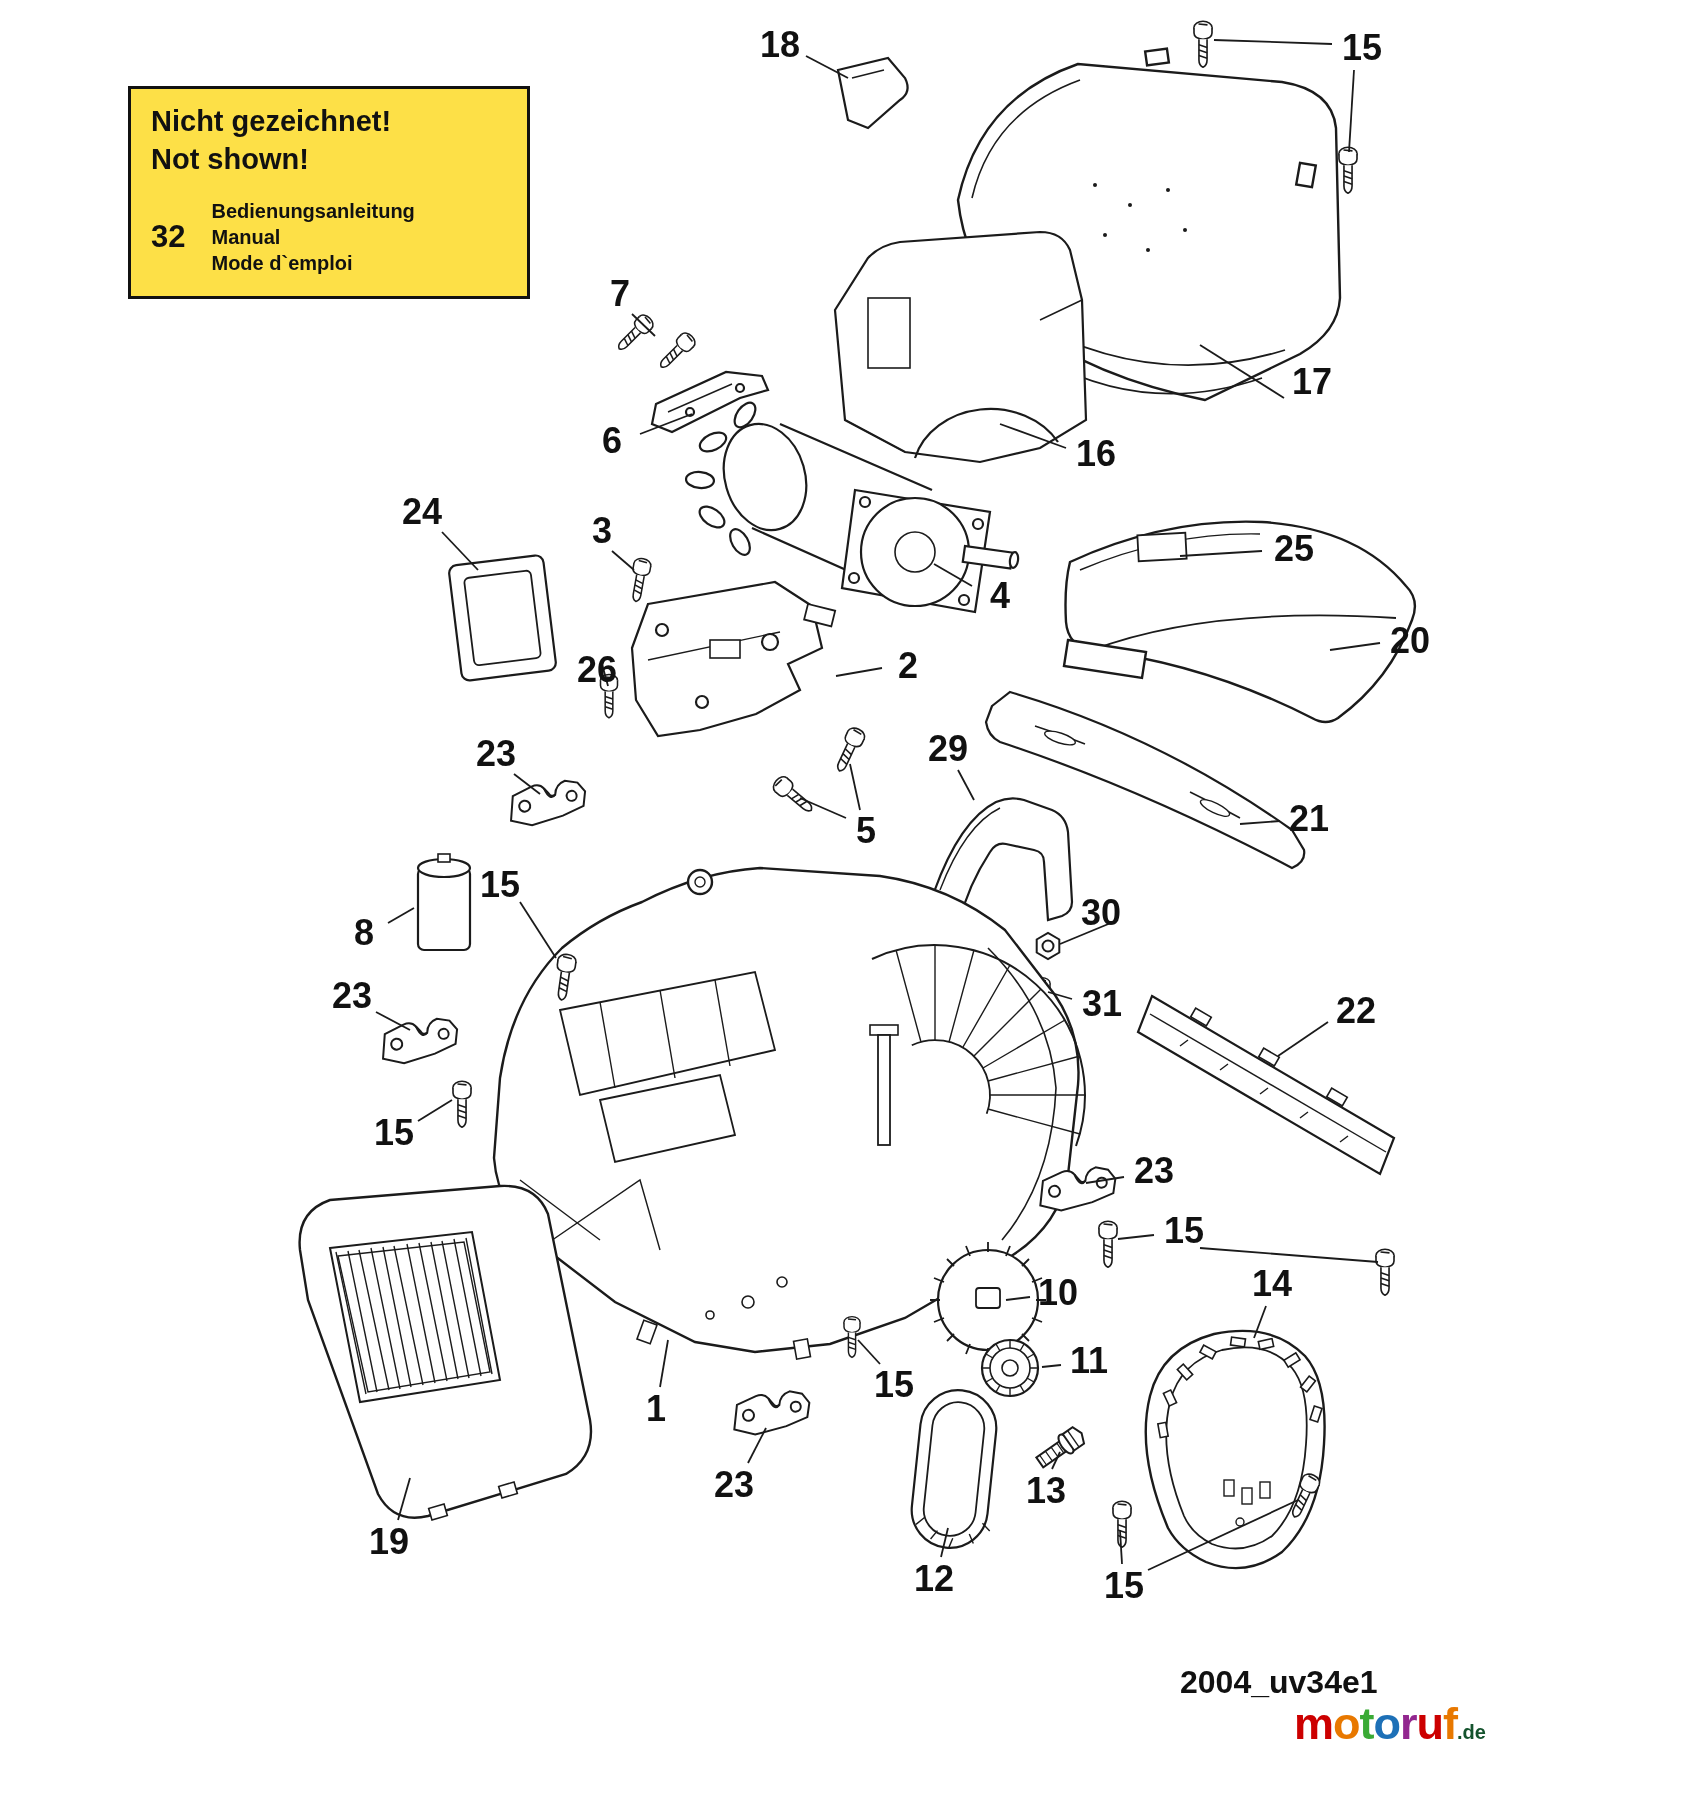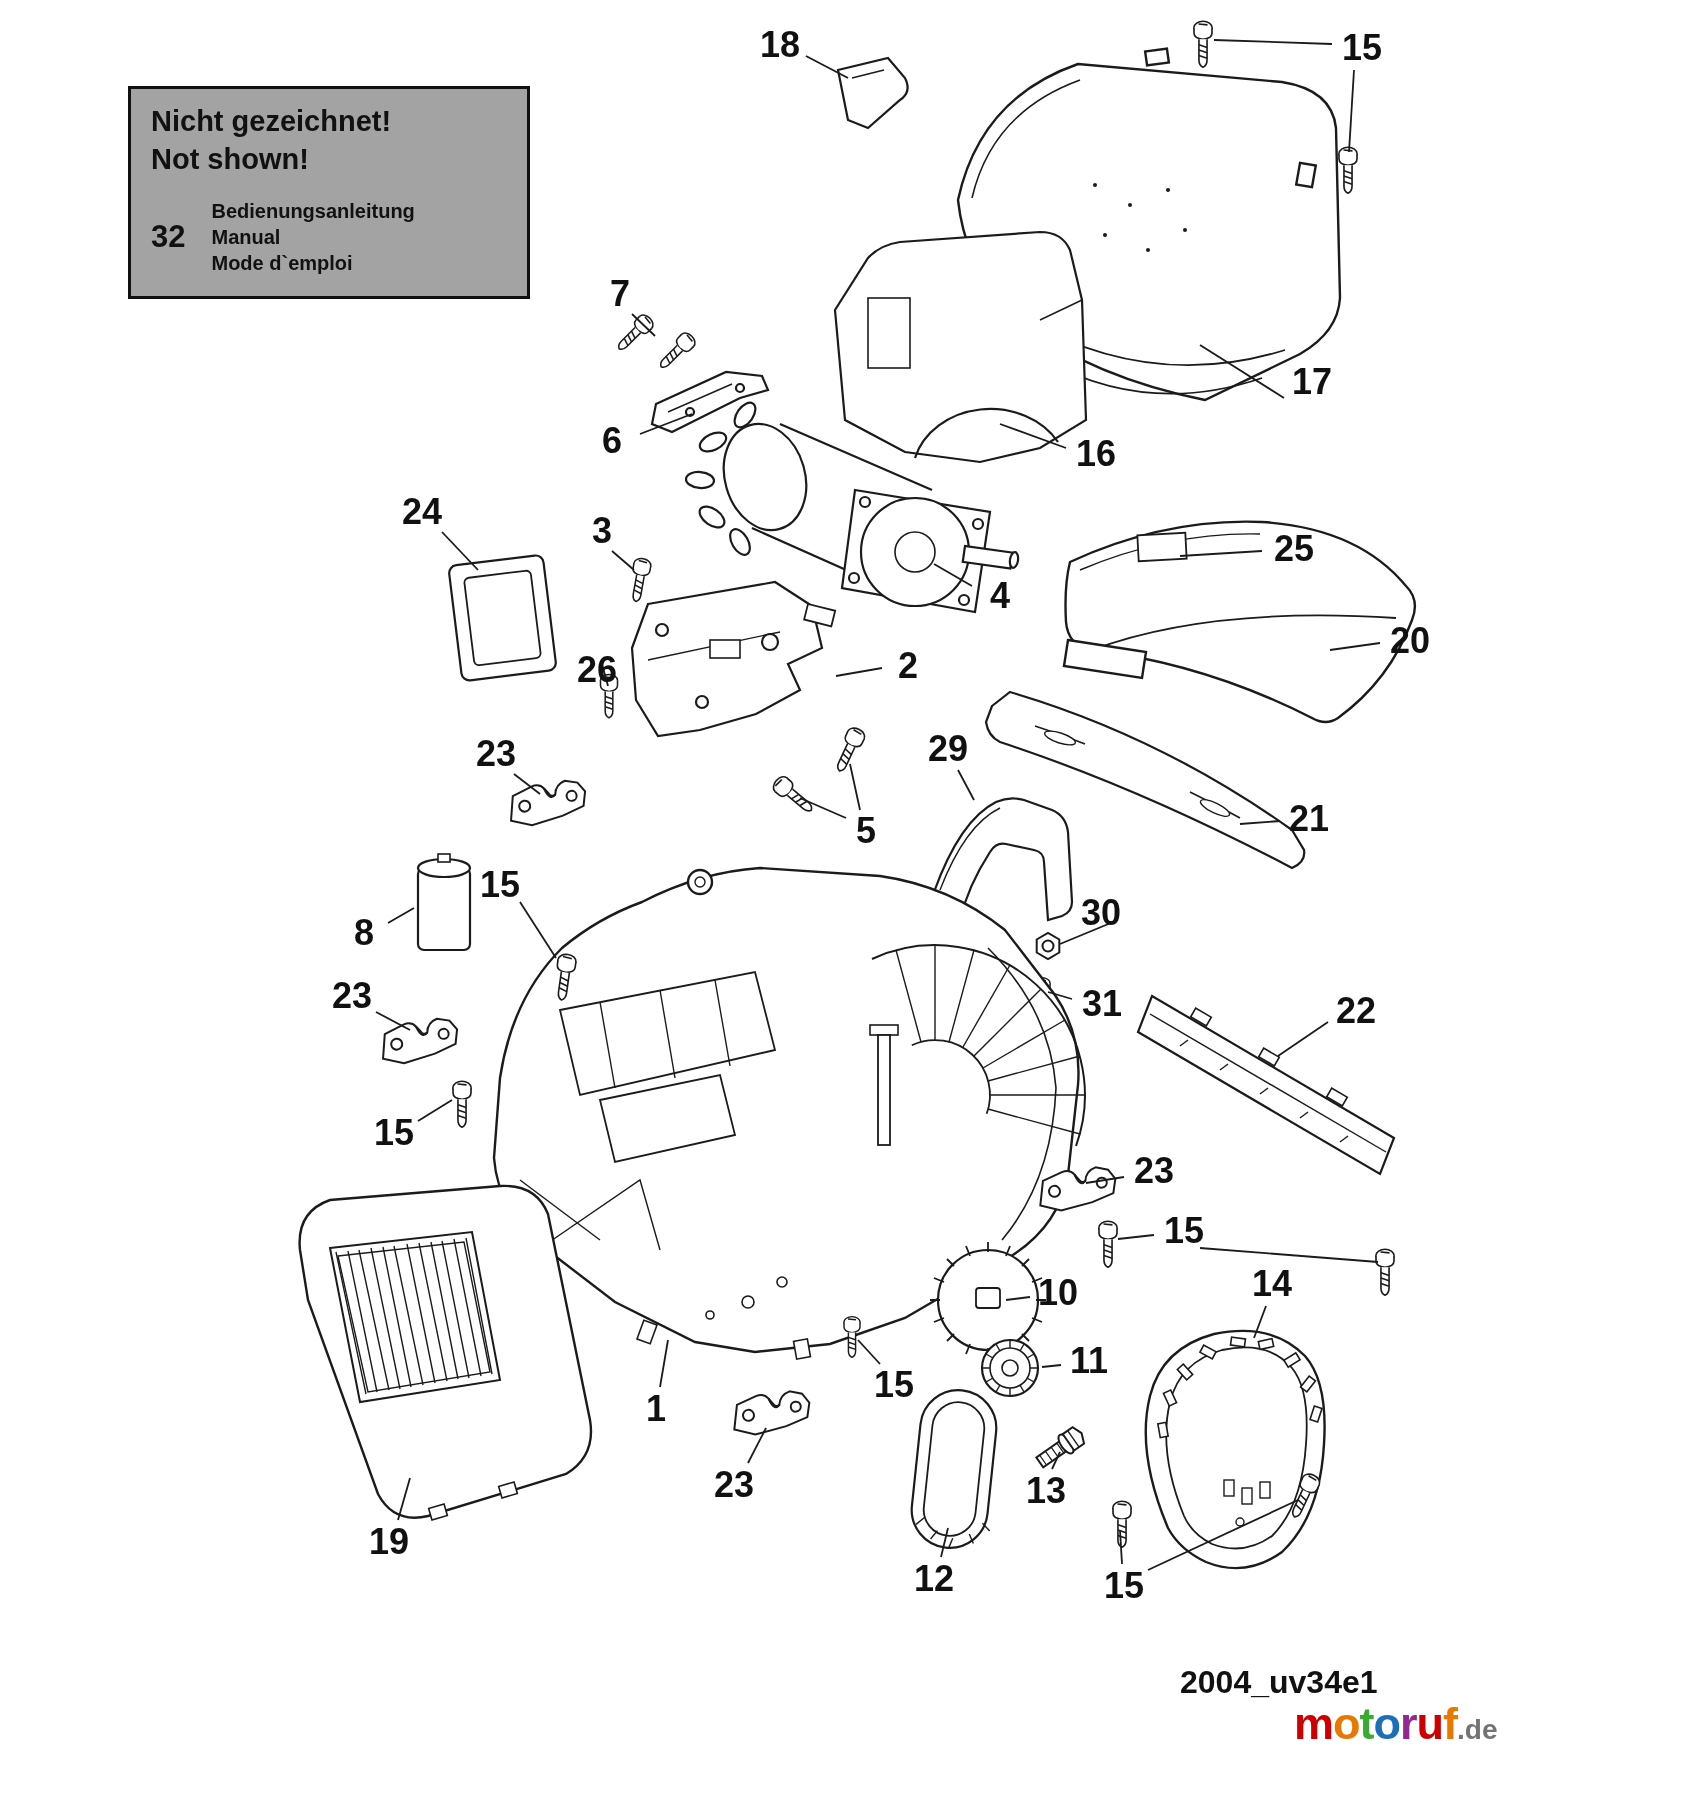--- a/index.html
+++ b/index.html
@@ -9,29 +9,29 @@
   }
   .stage{position:absolute;inset:0}
   svg{position:absolute;left:0;top:0}
   .part{stroke:#1b1b1b;fill:#ffffff}
   .callout{
     position:absolute;transform:translate(-50%,-50%);
     font-weight:bold;font-size:36px;line-height:1;color:#111;white-space:nowrap;
   }
   .note-box{
     position:absolute;left:128px;top:86px;width:356px;
-    border:3px solid #111;padding:14px 20px 20px 20px;background:#a3a3a3;
+    border:3px solid #111;padding:14px 20px 20px 20px;background:#fde047;
   }
   .note-title-line{font-size:29px;font-weight:bold;line-height:1.3}
   .note-item{display:flex;align-items:center;gap:26px;margin-top:20px}
   .note-item-number{font-size:31px;font-weight:bold}
   .note-item-desc div{font-size:20px;font-weight:bold;line-height:1.3}
   .footer-id{position:absolute;left:1180px;top:1664px;font-size:32px;font-weight:bold}
   .logo{position:absolute;left:1294px;top:1698px;font-size:45px;font-weight:bold;letter-spacing:-1px}
-  .logo .de{font-size:28px;color:#737373;font-weight:bold;letter-spacing:0}
+  .logo .de{font-size:20px;color:#14532d;font-weight:bold;letter-spacing:0}
 </style>
 </head>
 <body>
 
 <div class="stage">
 
   <svg id="diagram-svg" width="1705" height="1800" viewBox="0 0 1705 1800">
     <defs>
       <g id="screw" stroke="#1b1b1b" stroke-width="1.8" fill="#fff">
         <ellipse cx="0" cy="-16" rx="10" ry="7"></ellipse>

